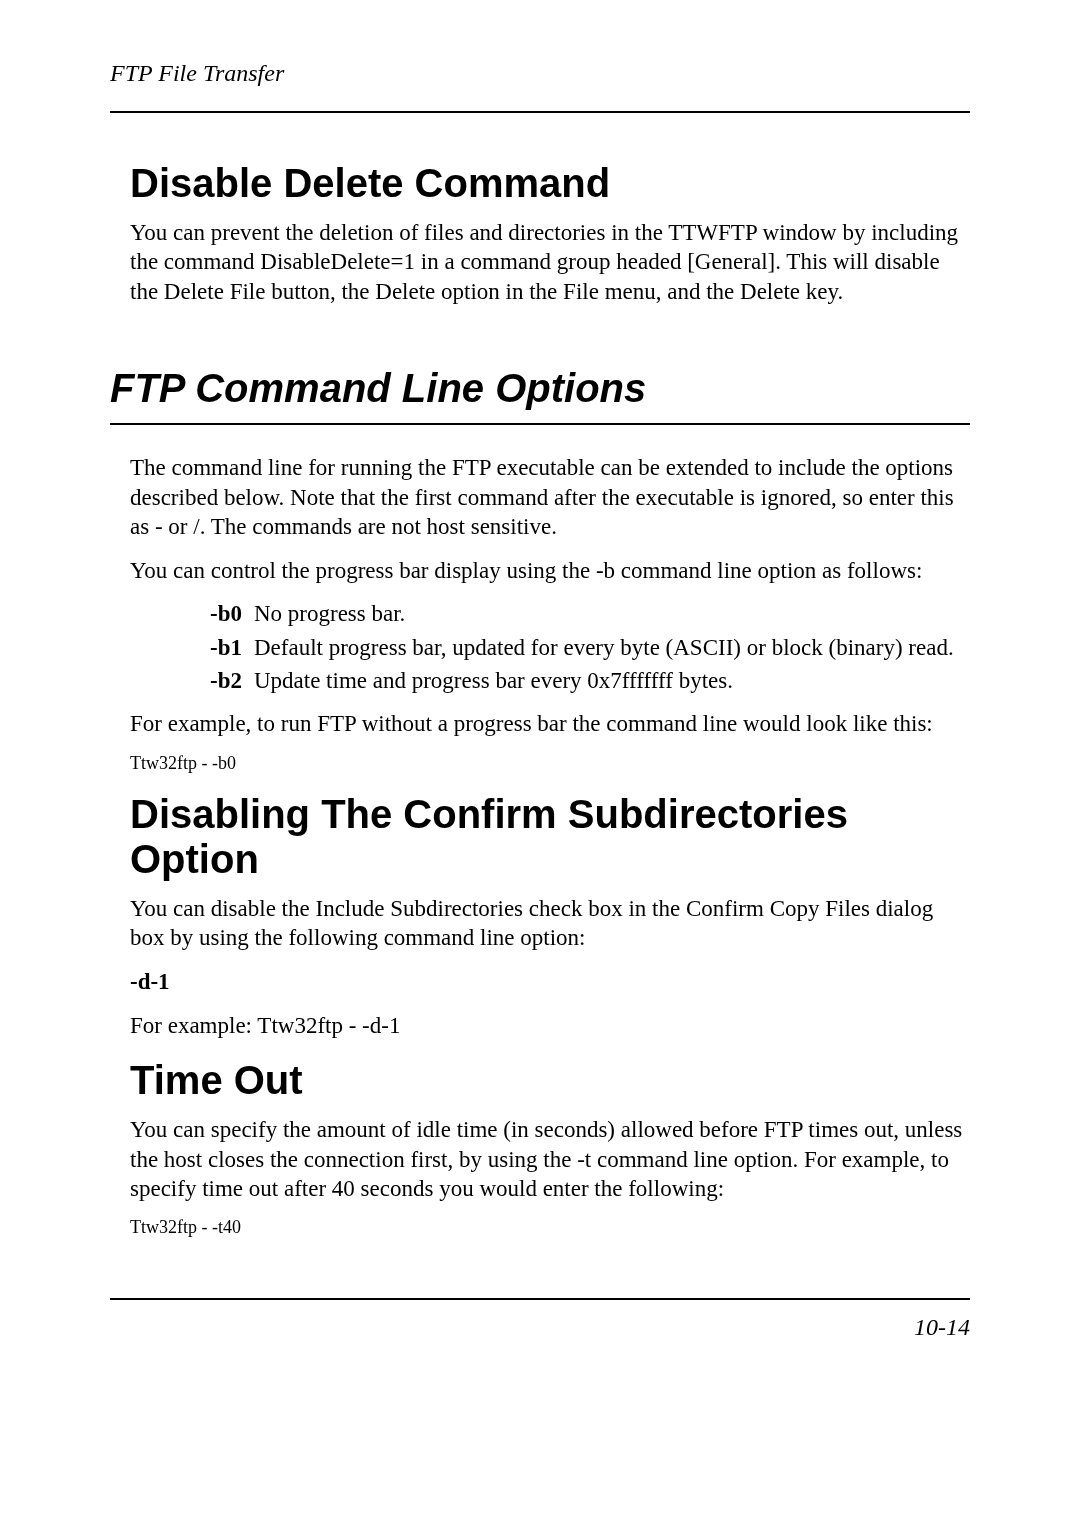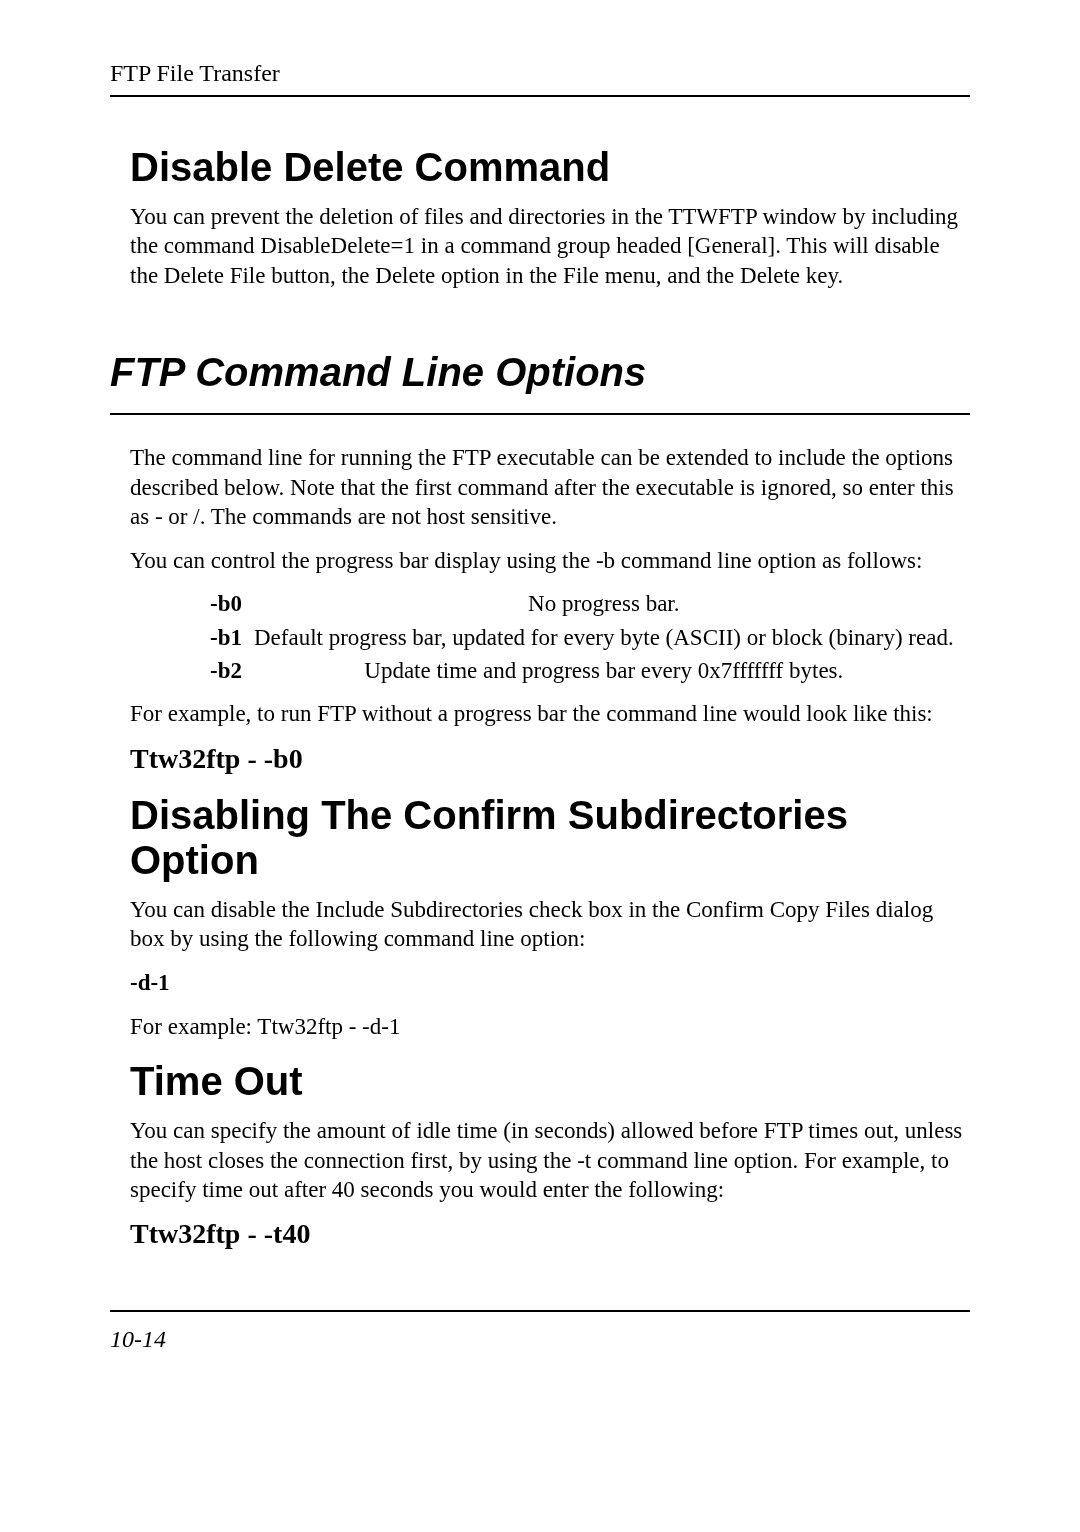--- a/index.html
+++ b/index.html
@@ -10,83 +10,84 @@
     color: #000;
     width: 1080px;
     height: 1532px;
     box-sizing: border-box;
   }
   .page {
     box-sizing: border-box;
     padding: 60px 110px 40px 110px;
   }
   .running-header {
+    font-style: italic;
     font-size: 24px;
     border-bottom: 2px solid #000;
-    padding-bottom: 8px;
+    padding-bottom: 24px;
     margin-bottom: 48px;
   }
   .h2 {
     font-family: Arial, Helvetica, sans-serif;
     font-weight: bold;
     font-size: 40px;
     margin: 18px 0 12px 0;
   }
   .h1 {
     font-family: Arial, Helvetica, sans-serif;
     font-weight: bold;
     font-style: italic;
     font-size: 40px;
     margin: 60px 0 6px 0;
   }
   .h1-wrap {
     border-bottom: 2px solid #000;
-    padding-bottom: 12px;
+    padding-bottom: 6px;
     margin-bottom: 28px;
   }
   .para {
     font-size: 23px;
     line-height: 1.28;
     margin: 10px 0 14px 0;
   }
   .indent {
     margin-left: 20px;
   }
   b { font-weight: normal; }
   table.opts {
     border-collapse: collapse;
     margin: 8px 0 8px 80px;
     font-size: 23px;
   }
   table.opts td {
     vertical-align: top;
     padding: 0 12px 4px 0;
     line-height: 1.28;
-    text-align: center;
   }
   table.opts td.k {
     font-weight: bold;
     white-space: nowrap;
   }
   .cmdline {
-    font-weight: bold;
-    font-size: 28px;
+    font-weight: normal;
+    font-size: 18px;
     margin: 10px 0 18px 0;
   }
   .center {
     font-weight: bold;
     font-size: 23px;
     margin: 16px 0;
   }
   .footer {
     border-top: 2px solid #000;
     padding-top: 14px;
     margin-top: 60px;
     font-style: italic;
     font-size: 24px;
+    text-align: right;
   }
 </style>
 </head>
 <body>
 
 <div class="page">
 
   <div class="running-header">FTP File Transfer</div>
 
   <div class="indent">

